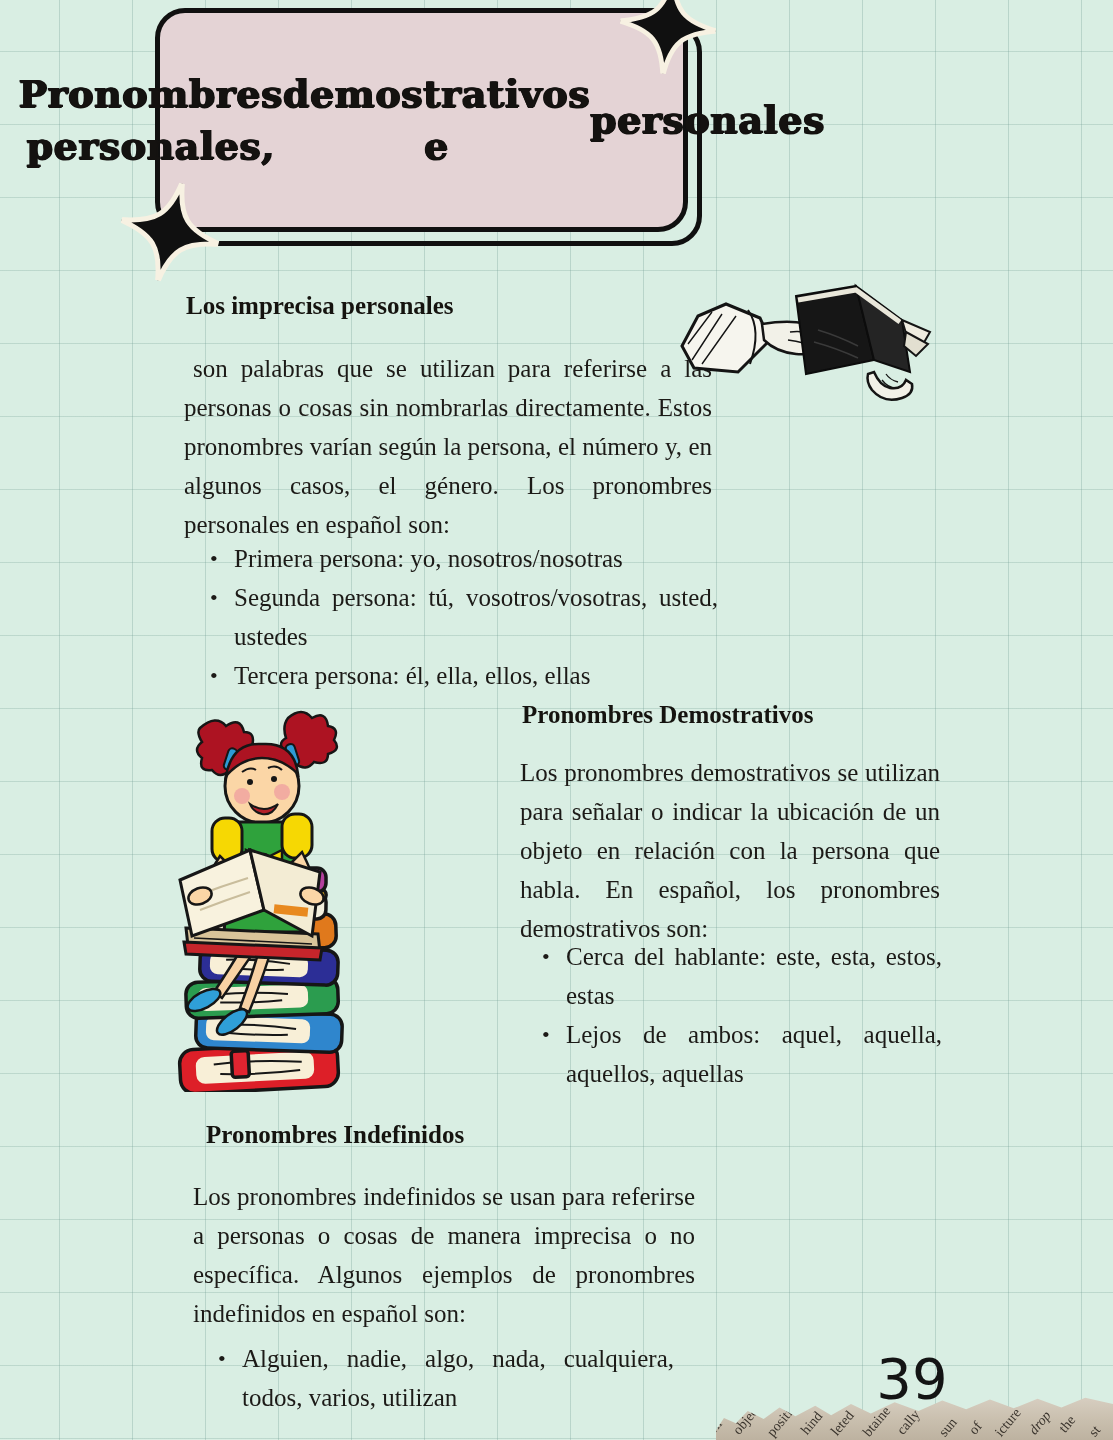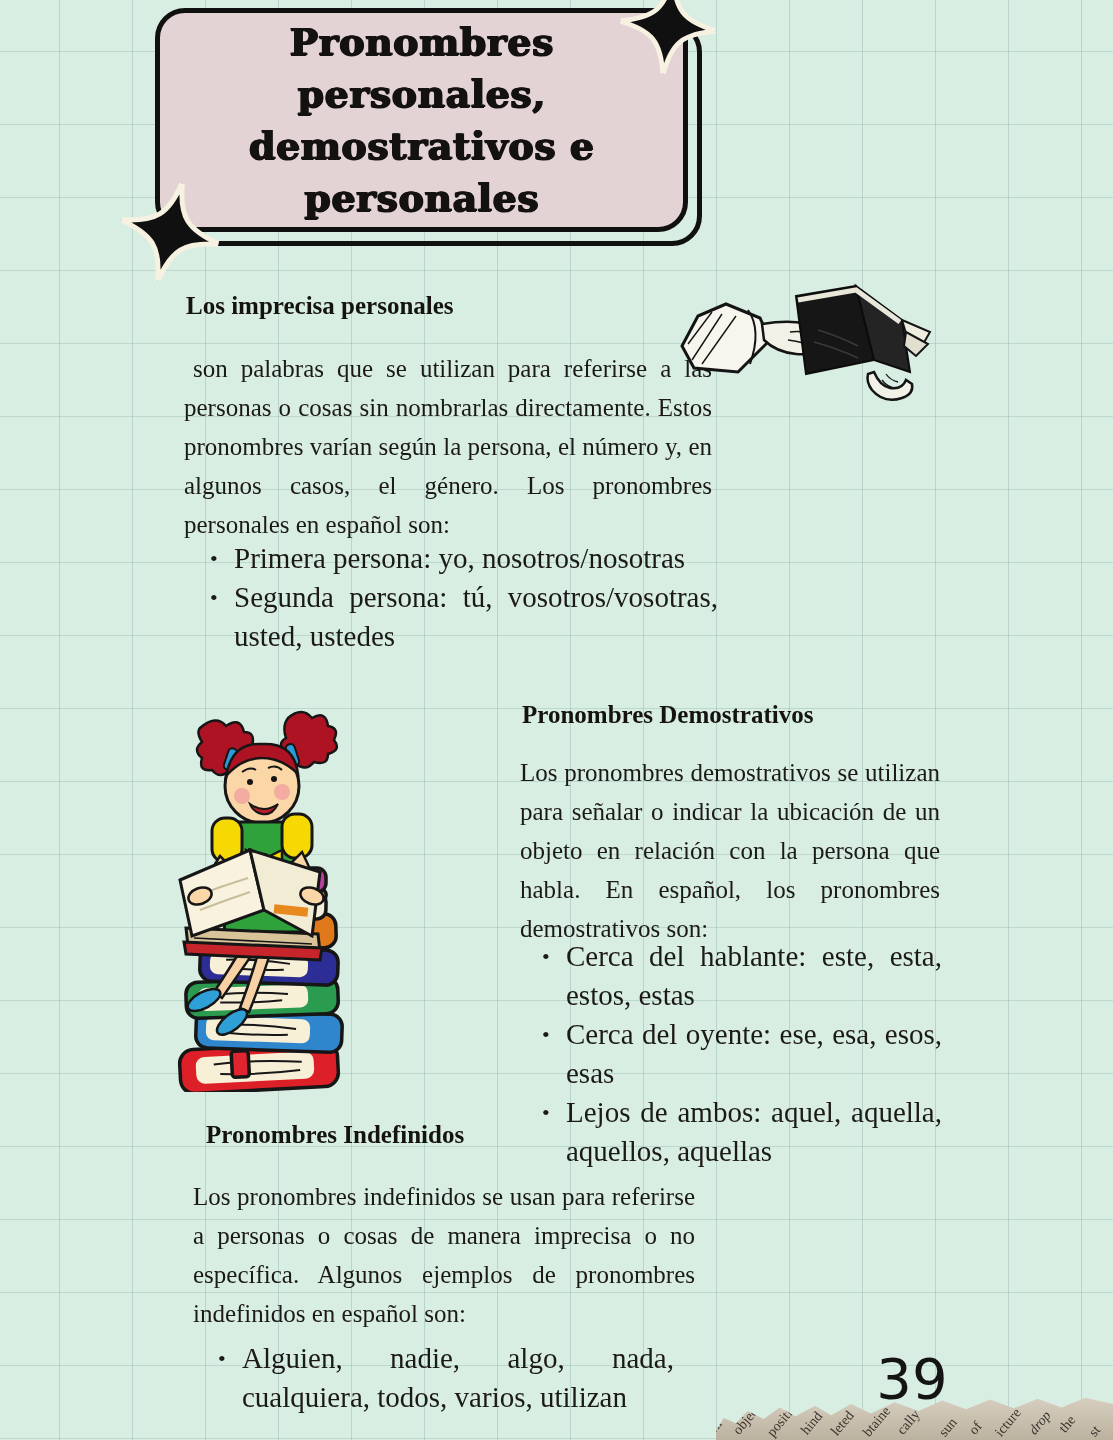--- a/index.html
+++ b/index.html
@@ -17,21 +17,21 @@
     color:#1c1a17;
   }
   
   .title-shadow{
     position:absolute;left:169px;top:22px;width:523px;height:214px;
     border:5px solid #101010;border-radius:30px;
   }
   .title-box{
     position:absolute;left:155px;top:8px;width:523px;height:214px;
     background:#e4d3d5;border:5px solid #101010;border-radius:30px;
-    display:flex;flex-direction:column;justify-content:center;align-items:center;
+    display:flex;flex-direction:row;justify-content:center;align-items:center;
     text-align:center;
   }
   .title-line{
     font-family:"DejaVu Serif",serif;
     font-weight:bold;font-size:38px;line-height:52px;color:#141210;
     letter-spacing:.5px;
     text-shadow:1.2px 0 0 #141210,-0.6px 0 0 #141210,0 0.6px 0 #141210;
   }
   
   .star{position:absolute;}
@@ -47,21 +47,21 @@
   .h3{left:206px;top:1120px;}
   .para{
     position:absolute;font-size:25px;line-height:39px;
     text-align:justify;text-align-last:left;color:#1c1a17;
   }
   .p1{left:184px;top:349px;width:528px;text-indent:9px;}
   .p2{left:520px;top:753px;width:420px;}
   .p3{left:193px;top:1177px;width:502px;}
   .blist{
     position:absolute;margin:0;padding:0;list-style:none;
-    font-size:29px;line-height:39px;text-align:justify;text-align-last:left;
+    font-size:25px;line-height:39px;text-align:justify;text-align-last:left;
   }
   .blist li{position:relative;padding-left:30px;}
   .blist li::before{
     content:"\2022";position:absolute;left:6px;top:0;font-size:22px;
   }
   .l1{left:204px;top:539px;width:514px;}
   .l2{left:536px;top:937px;width:406px;}
   .l3{left:212px;top:1339px;width:462px;}
   
   .hands-ill{position:absolute;left:678px;top:280px;width:256px;height:126px;}
@@ -121,20 +121,21 @@
     <svg viewBox="0 0 100 100">
       <path d="M50,-2 C55,33 66,44 102,50 C66,56 55,67 50,102 C45,67 34,56 -2,50 C34,44 45,33 50,-2 Z" fill="#101010" stroke="#f7f1e2" stroke-width="5"></path>
     </svg>
   </div>
 
   <div class="heading h1">Los imprecisa personales</div>
   <div class="para p1">son palabras que se utilizan para referirse a las personas o cosas sin nombrarlas directamente. Estos pronombres varían según la persona, el número y, en algunos casos, el género. Los pronombres personales en español son:</div>
   <ul class="blist l1">
     <li>Primera persona: yo, nosotros/nosotras</li>
     <li>Segunda persona: tú, vosotros/vosotras, usted, ustedes</li>
+    <li>Tercera persona: él, ella, ellos, ellas</li>
   </ul>
 
   <div class="hands-ill">
     <svg viewBox="0 0 256 126">
 
       <polygon points="4,66 20,36 48,24 82,38 92,60 60,92 16,88" fill="#f6f5ee" stroke="#141414" stroke-width="3"></polygon>
       <path d="M14,80 L44,34 M24,84 L58,36 M10,64 L34,32" stroke="#141414" stroke-width="1.4" fill="none"></path>
       <path d="M70,30 q14,20 2,54" stroke="#141414" stroke-width="2" fill="none"></path>
 
       <path d="M84,44 Q120,38 142,48 Q156,54 150,64 Q138,76 118,74 Q98,72 86,60 Z" fill="#f2f1e8" stroke="#141414" stroke-width="2.5"></path>
@@ -236,21 +237,20 @@
 
       <ellipse cx="30" cy="196" rx="12" ry="8" fill="#fbd6a6" stroke="#161616" stroke-width="2.5" transform="rotate(-20 30 196)"></ellipse>
       <ellipse cx="142" cy="196" rx="12" ry="8" fill="#fbd6a6" stroke="#161616" stroke-width="2.5" transform="rotate(20 142 196)"></ellipse>
     </svg>
   </div>
 
   <div class="heading h2">Pronombres Demostrativos</div>
   <div class="para p2">Los pronombres demostrativos se utilizan para señalar o indicar la ubicación de un objeto en relación con la persona que habla. En español, los pronombres demostrativos son:</div>
   <ul class="blist l2">
     <li>Cerca del hablante: este, esta, estos, estas</li>
-    <li>Cerca del oyente: ese, esa, esos, esas</li>
     <li>Lejos de ambos: aquel, aquella, aquellos, aquellas</li>
   </ul>
 
   <div class="heading h3">Pronombres Indefinidos</div>
   <div class="para p3">Los pronombres indefinidos se usan para referirse a personas o cosas de manera imprecisa o no específica. Algunos ejemplos de pronombres indefinidos en español son:</div>
   <ul class="blist l3">
     <li>Alguien, nadie, algo, nada, cualquiera, todos, varios, utilizan</li>
   </ul>
 
   <div class="page-number">39</div>

